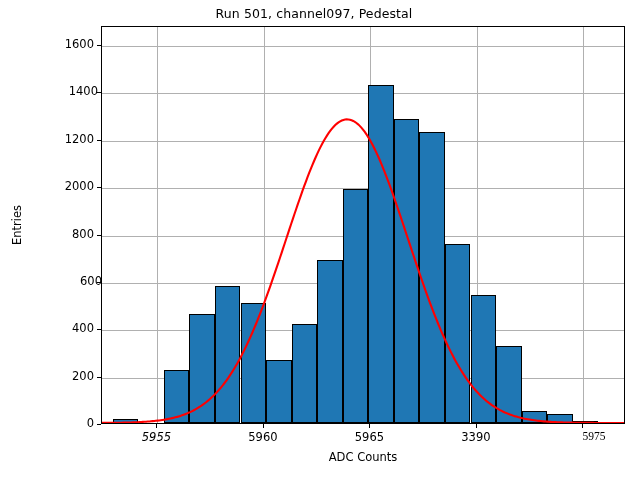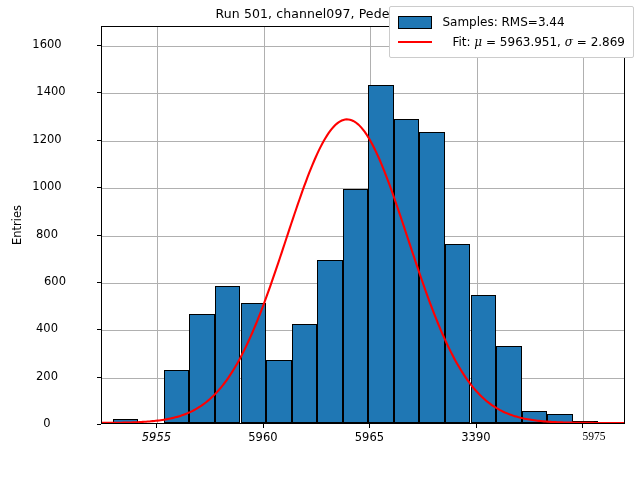--- a/index.html
+++ b/index.html
@@ -77,21 +77,21 @@
   }
 
   
   .tick-mark { position: absolute; background: #000000; }
   .ytick-mark { left: 97px; width: 4px; height: 1px; }
   .xtick-mark { top: 424px; width: 1px; height: 4px; }
 
   .ytick-label {
     position: absolute;
     right: 563px;   
-    text-align: center;
+    text-align: right;
     font-size: 11.5px;
     color: #000000;
     white-space: nowrap;
   }
   .xtick-label {
     position: absolute;
     top: 430px;
     text-align: center;
     font-size: 11.5px;
     color: #000000;
@@ -178,34 +178,37 @@
 <div id="figure">
 
   <div id="chart-title">
     <span class="inner">Run 501, channel097, Pedestal</span>
   </div>
 
   <div id="ylabel">
     <span>Entries</span>
   </div>
 
+  <div id="xlabel">
+    <span>ADC Counts</span>
+  </div>
 
   <div id="tick-layer">
       <div class="tick-mark ytick-mark" style="top: 424px;"></div>
       <div class="ytick-label" style="left: 0px; width: 94px; top: 416px;">0</div>
       <div class="tick-mark ytick-mark" style="top: 376.6px;"></div>
       <div class="ytick-label" style="left: 0px; width: 94px; top: 368.6px;">200</div>
       <div class="tick-mark ytick-mark" style="top: 329.2px;"></div>
       <div class="ytick-label" style="left: 0px; width: 94px; top: 321.2px;">400</div>
       <div class="tick-mark ytick-mark" style="top: 281.9px;"></div>
       <div class="ytick-label" style="left: 8px; width: 94px; top: 273.9px;">600</div>
       <div class="tick-mark ytick-mark" style="top: 234.5px;"></div>
       <div class="ytick-label" style="left: 0px; width: 94px; top: 226.5px;">800</div>
       <div class="tick-mark ytick-mark" style="top: 187.1px;"></div>
-      <div class="ytick-label" style="left: 0px; width: 94px; top: 179.1px;">1000</div>
+      <div class="ytick-label" style="left: 0px; width: 94px; top: 179.1px;">2000</div>
       <div class="tick-mark ytick-mark" style="top: 139.7px;"></div>
       <div class="ytick-label" style="left: 0px; width: 94px; top: 131.7px;">1200</div>
       <div class="tick-mark ytick-mark" style="top: 92.3px;"></div>
       <div class="ytick-label" style="left: 4px; width: 94px; top: 84.3px;">1400</div>
       <div class="tick-mark ytick-mark" style="top: 45px;"></div>
       <div class="ytick-label" style="left: 0px; width: 94px; top: 37px;">1600</div>
       <div class="tick-mark xtick-mark" style="left: 156.4px;"></div>
       <div class="xtick-label" style="left: 156.4px; font-style: italic;">5955</div>
       <div class="tick-mark xtick-mark" style="left: 262.9px;"></div>
       <div class="xtick-label" style="left: 262.9px;">5960</div>
@@ -253,28 +256,14 @@
           <div class="bar" style="left: 419.6px; width: 25.6px; height: 11.8px;"></div>
           <div class="bar" style="left: 445.2px; width: 25.6px; height: 9.5px;"></div>
           <div class="bar" style="left: 470.7px; width: 25.6px; height: 2.4px;"></div>
         </div>
       <svg id="fit-curve" preserveAspectRatio="none" viewBox="0 0 524 398">
         <path id="fit-path" fill="none" stroke="#ff0000" stroke-width="2.1" d="M0.00,397.91 L1.64,397.90 L3.28,397.89 L4.91,397.87 L6.55,397.86 L8.19,397.84 L9.83,397.83 L11.46,397.81 L13.10,397.79 L14.74,397.76 L16.38,397.74 L18.01,397.71 L19.65,397.68 L21.29,397.65 L22.93,397.61 L24.56,397.57 L26.20,397.53 L27.84,397.48 L29.47,397.43 L31.11,397.37 L32.75,397.31 L34.39,397.24 L36.02,397.17 L37.66,397.09 L39.30,397.00 L40.94,396.91 L42.57,396.81 L44.21,396.69 L45.85,396.57 L47.49,396.44 L49.12,396.30 L50.76,396.15 L52.40,395.99 L54.04,395.81 L55.68,395.62 L57.31,395.41 L58.95,395.19 L60.59,394.95 L62.23,394.69 L63.86,394.41 L65.50,394.12 L67.14,393.80 L68.78,393.46 L70.41,393.09 L72.05,392.70 L73.69,392.28 L75.33,391.84 L76.96,391.36 L78.60,390.85 L80.24,390.31 L81.87,389.73 L83.51,389.12 L85.15,388.47 L86.79,387.77 L88.42,387.04 L90.06,386.26 L91.70,385.43 L93.34,384.55 L94.97,383.63 L96.61,382.65 L98.25,381.62 L99.89,380.53 L101.52,379.38 L103.16,378.16 L104.80,376.89 L106.44,375.55 L108.08,374.14 L109.71,372.66 L111.35,371.11 L112.99,369.48 L114.63,367.78 L116.26,366.00 L117.90,364.14 L119.54,362.20 L121.18,360.17 L122.81,358.05 L124.45,355.85 L126.09,353.56 L127.73,351.17 L129.36,348.70 L131.00,346.13 L132.64,343.46 L134.27,340.70 L135.91,337.85 L137.55,334.89 L139.19,331.84 L140.82,328.70 L142.46,325.45 L144.10,322.11 L145.74,318.66 L147.37,315.13 L149.01,311.49 L150.65,307.77 L152.29,303.95 L153.92,300.03 L155.56,296.03 L157.20,291.95 L158.84,287.77 L160.48,283.52 L162.11,279.18 L163.75,274.77 L165.39,270.29 L167.03,265.74 L168.66,261.13 L170.30,256.45 L171.94,251.73 L173.58,246.95 L175.21,242.13 L176.85,237.27 L178.49,232.38 L180.13,227.46 L181.76,222.52 L183.40,217.57 L185.04,212.61 L186.67,207.66 L188.31,202.71 L189.95,197.77 L191.59,192.86 L193.22,187.98 L194.86,183.13 L196.50,178.34 L198.14,173.59 L199.77,168.91 L201.41,164.30 L203.05,159.77 L204.69,155.32 L206.32,150.97 L207.96,146.72 L209.60,142.58 L211.24,138.56 L212.88,134.66 L214.51,130.90 L216.15,127.28 L217.79,123.80 L219.43,120.49 L221.06,117.33 L222.70,114.34 L224.34,111.52 L225.98,108.89 L227.61,106.44 L229.25,104.18 L230.89,102.11 L232.53,100.24 L234.16,98.58 L235.80,97.13 L237.44,95.88 L239.07,94.85 L240.71,94.03 L242.35,93.42 L243.99,93.04 L245.62,92.87 L247.26,92.93 L248.90,93.20 L250.54,93.69 L252.17,94.40 L253.81,95.32 L255.45,96.46 L257.09,97.81 L258.72,99.36 L260.36,101.13 L262.00,103.09 L263.64,105.25 L265.28,107.60 L266.91,110.15 L268.55,112.87 L270.19,115.77 L271.83,118.84 L273.46,122.08 L275.10,125.47 L276.74,129.02 L278.38,132.71 L280.01,136.54 L281.65,140.50 L283.29,144.58 L284.93,148.77 L286.56,153.07 L288.20,157.47 L289.84,161.96 L291.47,166.53 L293.11,171.18 L294.75,175.89 L296.39,180.66 L298.02,185.48 L299.66,190.35 L301.30,195.24 L302.94,200.17 L304.57,205.11 L306.21,210.06 L307.85,215.02 L309.49,219.98 L311.12,224.93 L312.76,229.85 L314.40,234.76 L316.04,239.64 L317.68,244.48 L319.31,249.28 L320.95,254.03 L322.59,258.73 L324.23,263.38 L325.86,267.96 L327.50,272.48 L329.14,276.93 L330.78,281.30 L332.41,285.60 L334.05,289.81 L335.69,293.94 L337.33,297.99 L338.96,301.95 L340.60,305.82 L342.24,309.59 L343.87,313.27 L345.51,316.86 L347.15,320.35 L348.79,323.74 L350.42,327.04 L352.06,330.24 L353.70,333.34 L355.34,336.34 L356.97,339.25 L358.61,342.06 L360.25,344.77 L361.89,347.39 L363.52,349.91 L365.16,352.34 L366.80,354.68 L368.44,356.93 L370.08,359.09 L371.71,361.16 L373.35,363.15 L374.99,365.05 L376.63,366.88 L378.26,368.62 L379.90,370.28 L381.54,371.87 L383.18,373.39 L384.81,374.83 L386.45,376.21 L388.09,377.52 L389.73,378.76 L391.36,379.94 L393.00,381.06 L394.64,382.13 L396.27,383.13 L397.91,384.08 L399.55,384.99 L401.19,385.84 L402.82,386.64 L404.46,387.40 L406.10,388.11 L407.74,388.79 L409.37,389.42 L411.01,390.02 L412.65,390.58 L414.29,391.10 L415.92,391.59 L417.56,392.06 L419.20,392.49 L420.84,392.89 L422.48,393.27 L424.11,393.63 L425.75,393.96 L427.39,394.26 L429.03,394.55 L430.66,394.82 L432.30,395.07 L433.94,395.30 L435.58,395.51 L437.21,395.71 L438.85,395.90 L440.49,396.07 L442.13,396.23 L443.76,396.37 L445.40,396.51 L447.04,396.63 L448.67,396.75 L450.31,396.86 L451.95,396.95 L453.59,397.04 L455.22,397.13 L456.86,397.20 L458.50,397.28 L460.14,397.34 L461.77,397.40 L463.41,397.45 L465.05,397.50 L466.69,397.55 L468.32,397.59 L469.96,397.63 L471.60,397.66 L473.24,397.70 L474.88,397.72 L476.51,397.75 L478.15,397.78 L479.79,397.80 L481.43,397.82 L483.06,397.83 L484.70,397.85 L486.34,397.87 L487.98,397.88 L489.61,397.89 L491.25,397.90 L492.89,397.91 L494.53,397.92 L496.16,397.93 L497.80,397.94 L499.44,397.94 L501.07,397.95 L502.71,397.95 L504.35,397.96 L505.99,397.96 L507.62,397.97 L509.26,397.97 L510.90,397.97 L512.54,397.98 L514.17,397.98 L515.81,397.98 L517.45,397.98 L519.09,397.99 L520.72,397.99 L522.36,397.99 L524.00,397.99"></path>
       </svg>
     </div>
   </div>
 
-  <div id="legend">
-    <div class="legend-row">
-      <span class="legend-handle">
-        <span class="legend-patch"></span>
-      </span>
-      <span class="legend-text">Samples: RMS=3.44</span>
-    </div>
-    <div class="legend-row fit-row">
-      <span class="legend-handle">
-        <span class="legend-line"></span>
-      </span>
-      <span class="legend-text"><span>Fit: </span><span class="mi">μ</span><span> = 5963.951, </span><span class="mi">σ</span><span> = 2.869</span></span>
-    </div>
-  </div>
 
 </div>
 
 </body></html>

